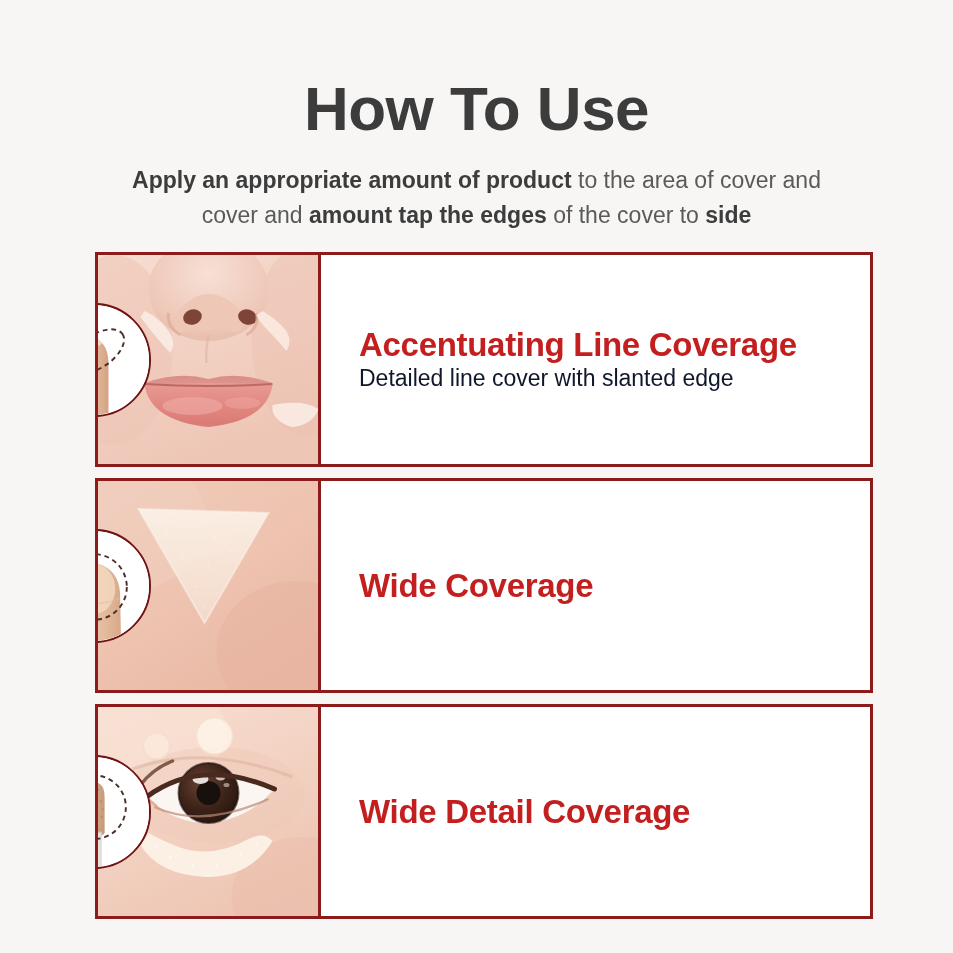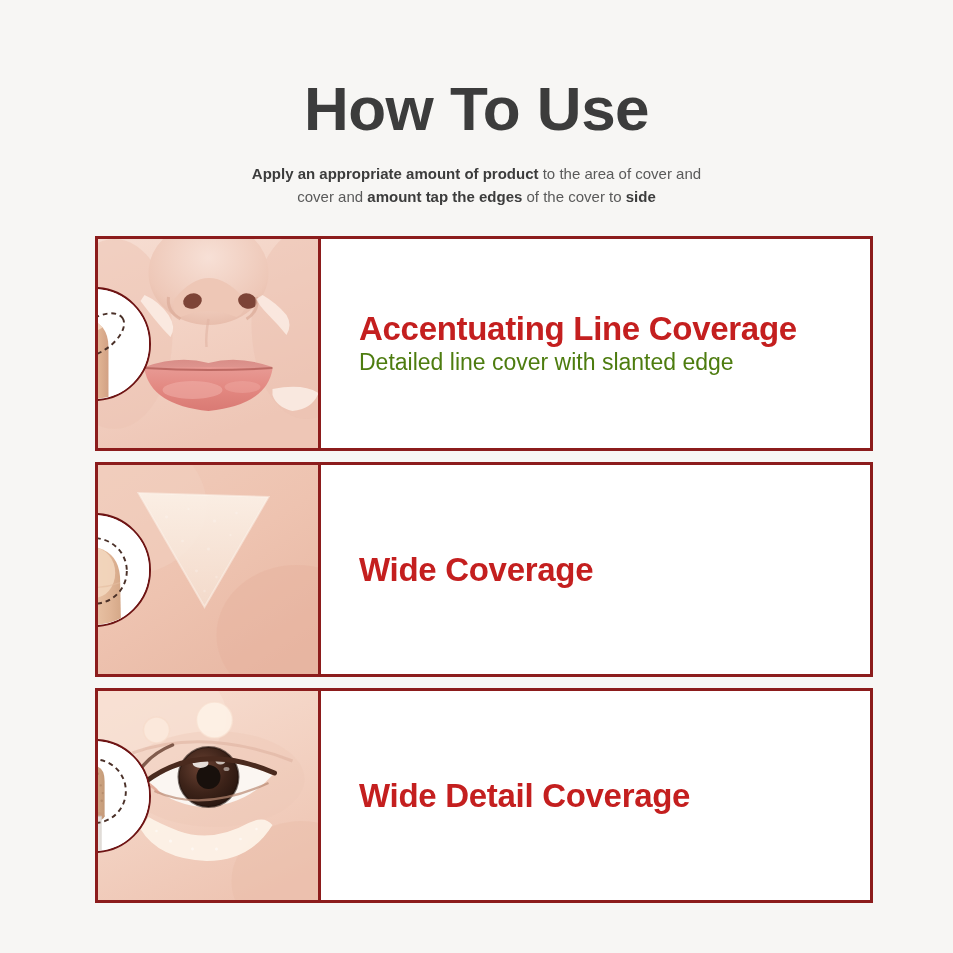--- a/index.html
+++ b/index.html
@@ -32,31 +32,31 @@
   .page-title {
     font-size: 62px;
     font-weight: bold;
     color: #3c3c3c;
     letter-spacing: -0.5px;
     line-height: 1.05;
   }
 
   .subtitle {
     margin-top: 22px;
-    font-size: 15px;
+    font-size: 23px;
     color: #5a5a5a;
     line-height: 1.52;
     font-weight: normal;
   }
 
   
   .rows {
     position: absolute;
     left: 95px;
-    top: 236px;
+    top: 252px;
     width: 778px;
   }
 
   .row {
     position: relative;
     height: 215px;
     margin-bottom: 11px;
     border: 3px solid #8c1c1c;
     background: #ffffff;
     display: flex;
@@ -83,21 +83,21 @@
 
   .info-title {
     color: #c41f1f;
     font-weight: bold;
     font-size: 33px;
     line-height: 1.15;
     letter-spacing: -0.3px;
   }
 
   .info-desc {
-    color: #4d7c0f;
+    color: #0f172a;
     font-size: 23px;
     line-height: 1.25;
   }
 
   
   .badge {
     position: absolute;
     left: -61px;
     top: 50%;
     transform: translateY(-50%);

